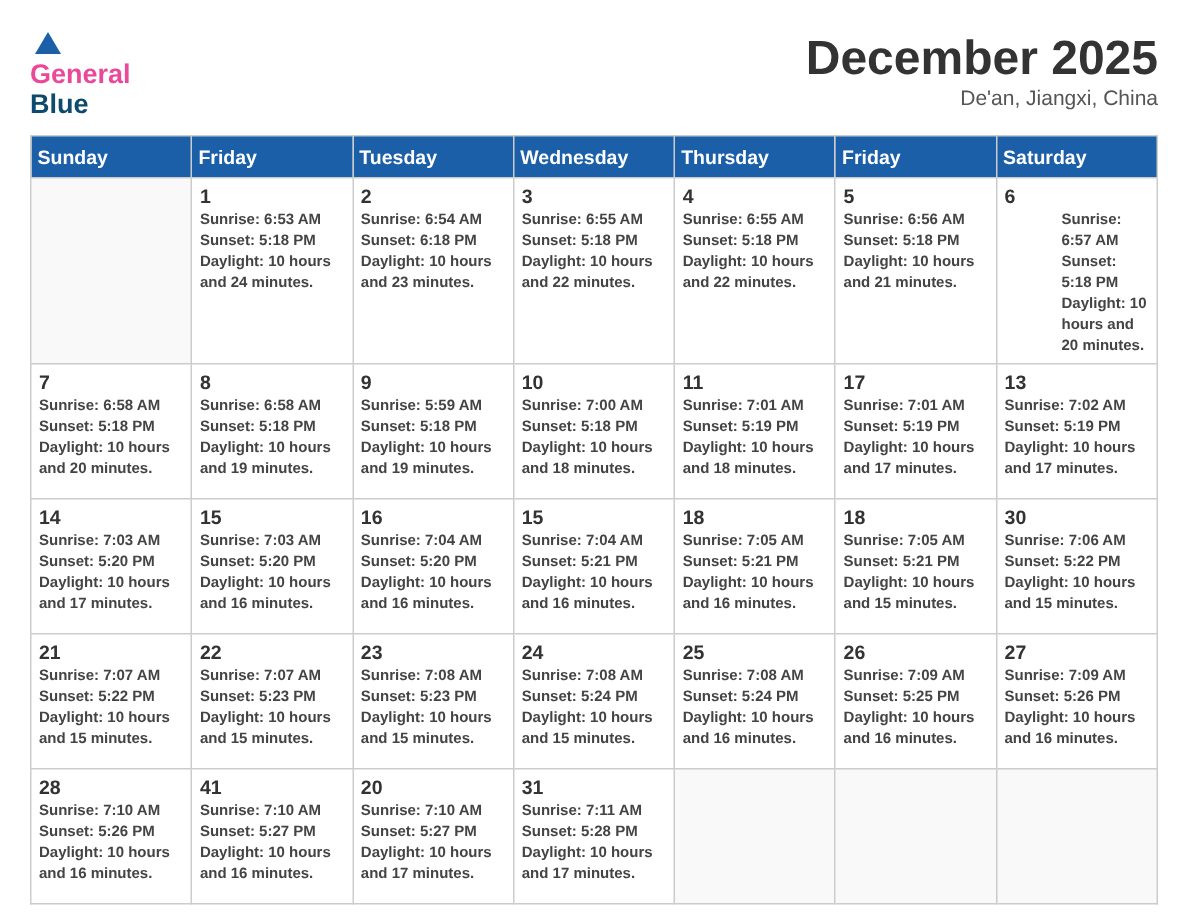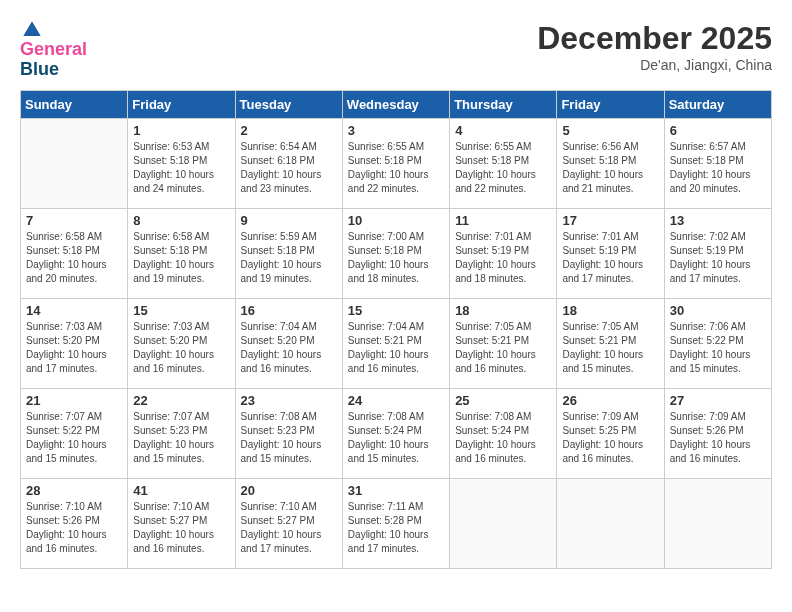--- a/index.html
+++ b/index.html
@@ -73,20 +73,21 @@
     .day-number {
       font-size: 13px;
       font-weight: bold;
       display: block;
       margin-bottom: 2px;
     }
     .day-info {
       font-size: 10px;
       line-height: 1.4;
       color: #444;
+      font-weight: bold;
     }
     .empty-cell {
       background: #f9f9f9;
     }
   </style>
 </head>
 <body>
 
 <div class="header">
   <div class="logo">
@@ -145,21 +146,21 @@
 Daylight: 10 hours and 22 minutes.</div>
         </td>
         <td>
           <span class="day-number">5</span>
           <div class="day-info" style="white-space: pre-line;">Sunrise: 6:56 AM
 Sunset: 5:18 PM
 Daylight: 10 hours and 21 minutes.</div>
         </td>
         <td>
           <span class="day-number">6</span>
-          <div class="day-info" style="white-space: pre-line;">Sunrise: 6:57 AM
+          <div class="day-info" style="white-space: pre-line; margin-left: 38px;">Sunrise: 6:57 AM
 Sunset: 5:18 PM
 Daylight: 10 hours and 20 minutes.</div>
         </td>
       </tr>
       <tr>
         <td>
           <span class="day-number">7</span>
           <div class="day-info" style="white-space: pre-line;">Sunrise: 6:58 AM
 Sunset: 5:18 PM
 Daylight: 10 hours and 20 minutes.</div>

